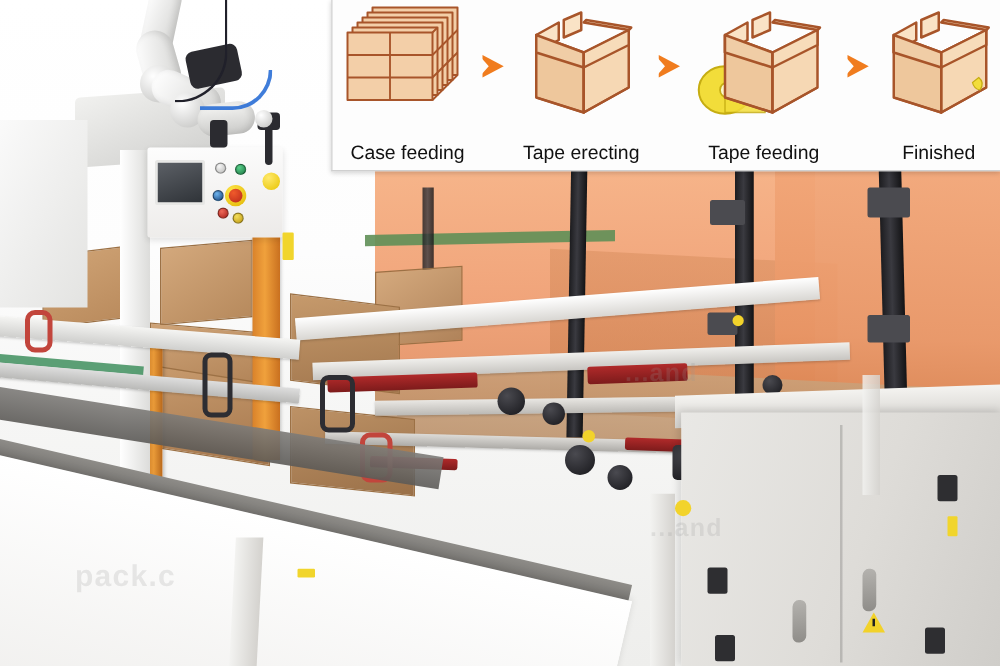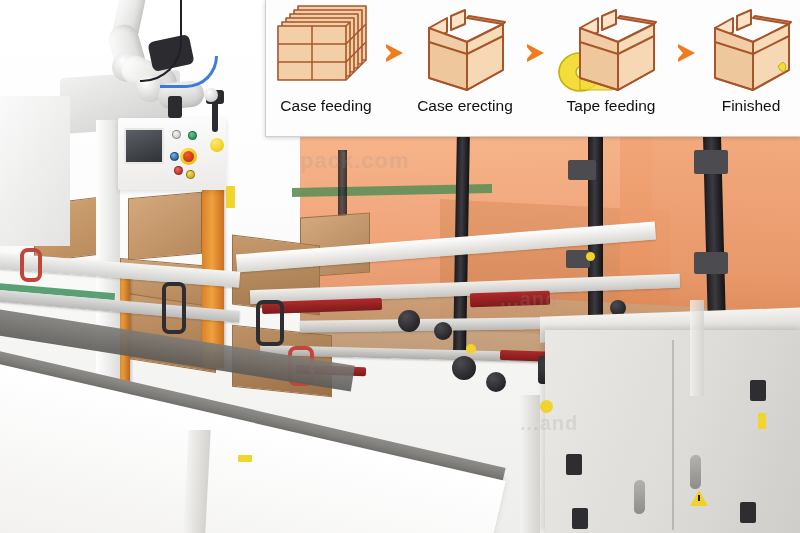--- a/index.html
+++ b/index.html
@@ -176,21 +176,21 @@
   .wm.w2 { left:500px; top:288px; font-size:20px; }
   .wm.w3 { left:60px;  top:448px; font-size:24px; }
   .wm.w4 { left:520px; top:412px; font-size:20px; }
 
   
   .flow { position:absolute; left:265px; top:0; width:535px; height:137px;
       background:#fdfdfd; border:1px solid #cfcfcf; border-top:none; border-right:none;
       box-shadow:0 1px 4px rgba(0,0,0,.18);
       display:flex; align-items:stretch; }
   .step { position:relative; flex:0 0 auto; display:flex; flex-direction:column;
-      align-items:center; justify-content:flex-start; padding-bottom:6px; }
+      align-items:center; justify-content:space-between; padding-bottom:6px; }
   .step .art { height:96px; display:flex; align-items:center; justify-content:center; }
   .step .cap { font-size:15.5px; color:#111; line-height:1; padding-top:2px; white-space:nowrap; }
   .arrowcell { flex:0 0 auto; display:flex; align-items:center; justify-content:center;
       padding-bottom:30px; }
   .arrow { width:0; height:0; border-top:9px solid transparent; border-bottom:9px solid transparent;
       border-left:17px solid #f07c1e; position:relative; }
   .arrow::before{ content:""; position:absolute; left:-20px; top:-9px;
       width:0; height:0; border-top:9px solid transparent; border-bottom:9px solid transparent;
       border-left:8px solid #fdfdfd; }
 
@@ -305,22 +305,22 @@
     <div class="arm-joint" style="left:136px;top:74px;width:28px;height:28px;"></div>
     <div class="arm-seg arm-d"></div>
     <div class="arm-dark" style="left:150px;top:38px;width:42px;height:30px;transform:rotate(-12deg);border-radius:6px;"></div>
     <div class="arm-dark" style="left:168px;top:96px;width:14px;height:22px;"></div>
     <div class="arm-dark" style="left:206px;top:90px;width:18px;height:14px;border-radius:3px;"></div>
     <div class="cable" style="left:140px;top:-8px;width:42px;height:90px;"></div>
     <div class="blue-hose" style="left:160px;top:56px;width:58px;height:32px;"></div>
     <div class="arm-dark" style="left:212px;top:96px;width:6px;height:36px;border-radius:3px;"></div>
     <div class="arm-joint" style="left:204px;top:88px;width:14px;height:14px;"></div>
 
-    <div class="wm w1">pack.com</div>
     <div class="wm w2">...and</div>
+    <div class="wm w3">pack.c</div>
     <div class="wm w4">...and</div>
   </div>
 
   <div class="flow">
 
     <div class="step" style="width:120px;">
       <div class="art">
         <svg width="108" height="92" viewBox="0 0 108 92">
           <g fill="#f3cfa8" stroke="#a8552a" stroke-width="1.6" stroke-linejoin="round">
             <path d="M26 4 L94 4 L94 58 L26 58 Z" opacity="1"></path>
@@ -361,21 +361,21 @@
             <path d="M52 14 L88 20 L86 22 L50 16 Z" fill="#fae3c6"></path>
             <path d="M12 40 L50 52 L50 40 L12 26 Z" fill="#f0cda6"></path>
             <path d="M50 52 L86 34 L86 22 L50 40 Z" fill="#f7dcba"></path>
           </g>
           <g stroke="#a8552a" stroke-width="1.8" fill="none">
             <path d="M12 76 L50 88 L86 68"></path>
             <path d="M50 40 L50 88"></path>
           </g>
         </svg>
       </div>
-      <div class="cap">Case erecting</div>
+      <div class="cap">Tape erecting</div>
     </div>
 
     <div class="arrowcell">
       <div class="arrow"></div>
     </div>
 
     <div class="step" style="width:134px;">
       <div class="art">
         <svg width="110" height="92" viewBox="0 0 110 92">
 

